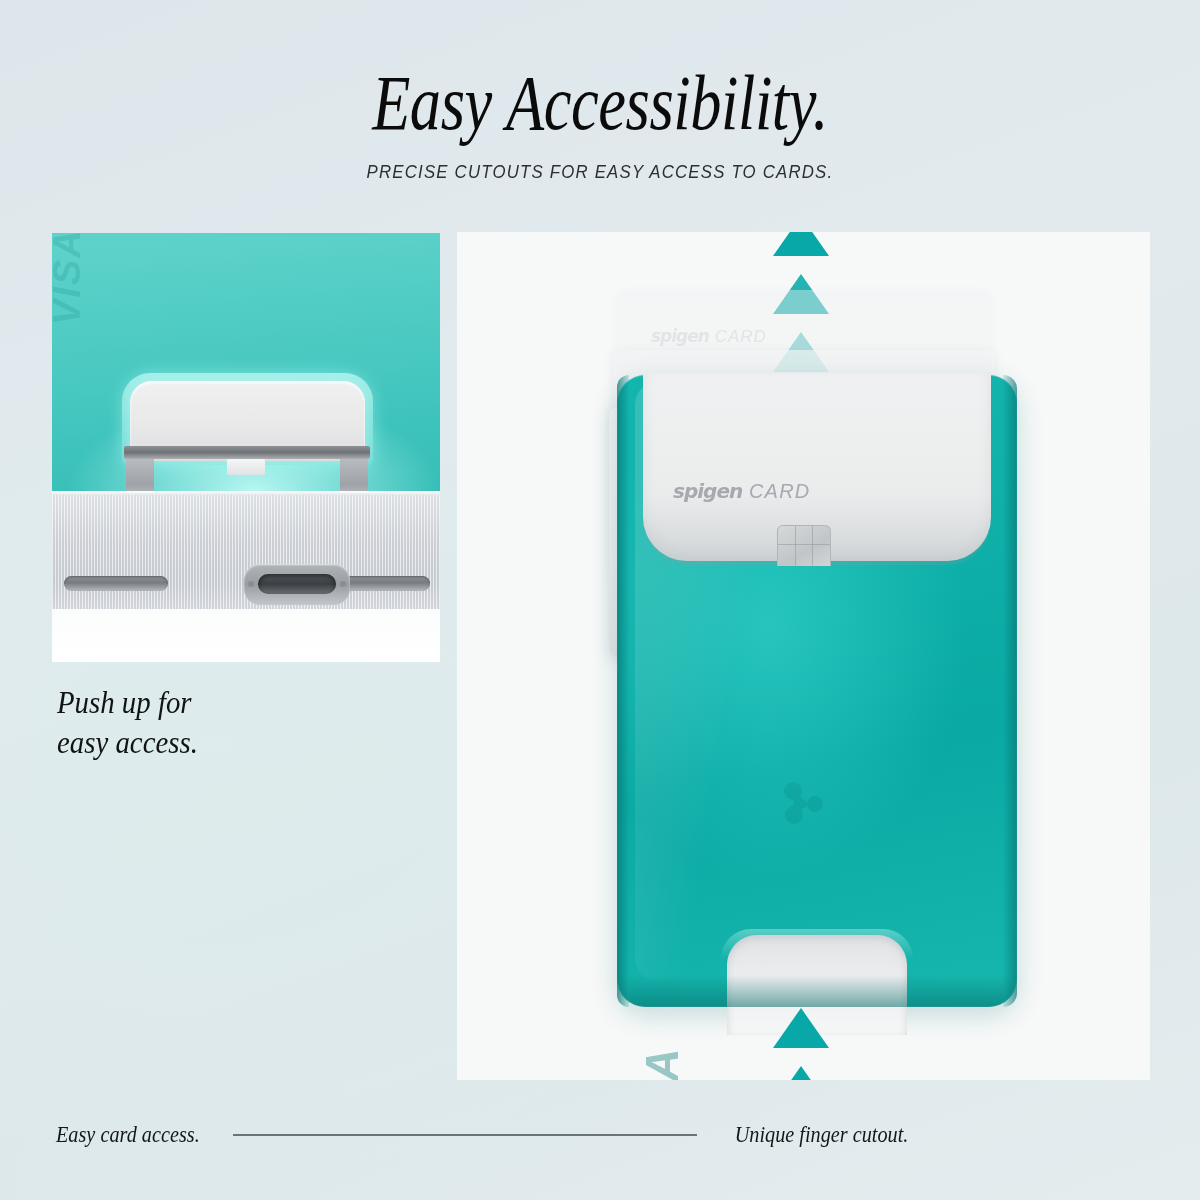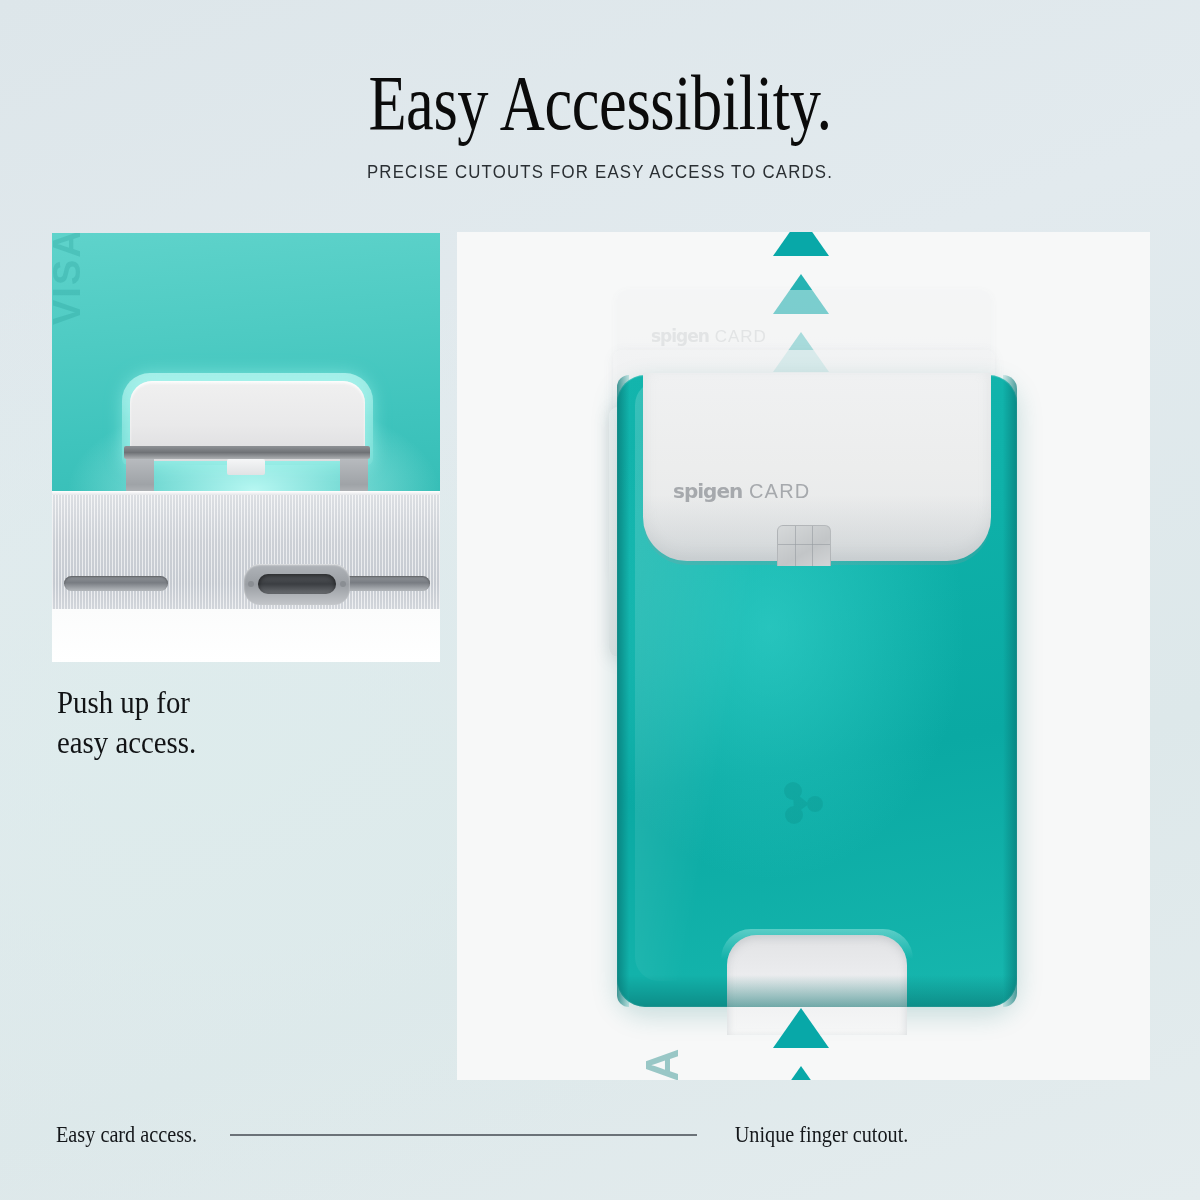--- a/index.html
+++ b/index.html
@@ -15,20 +15,21 @@
   }
 
   #page {
     position: relative;
     width: 1200px;
     height: 1200px;
     background:
       radial-gradient(ellipse 900px 700px at 18% 62%, rgba(221,236,236,0.85) 0%, rgba(221,236,236,0) 70%),
       linear-gradient(160deg, #dde6ea 0%, #e2eaee 35%, #dde8ea 70%, #e4ecee 100%);
     overflow: hidden;
+    font-style: italic;
   }
 
   
   .header {
     position: absolute;
     top: 0; left: 0;
     width: 1200px;
     text-align: center;
   }
   .title {

